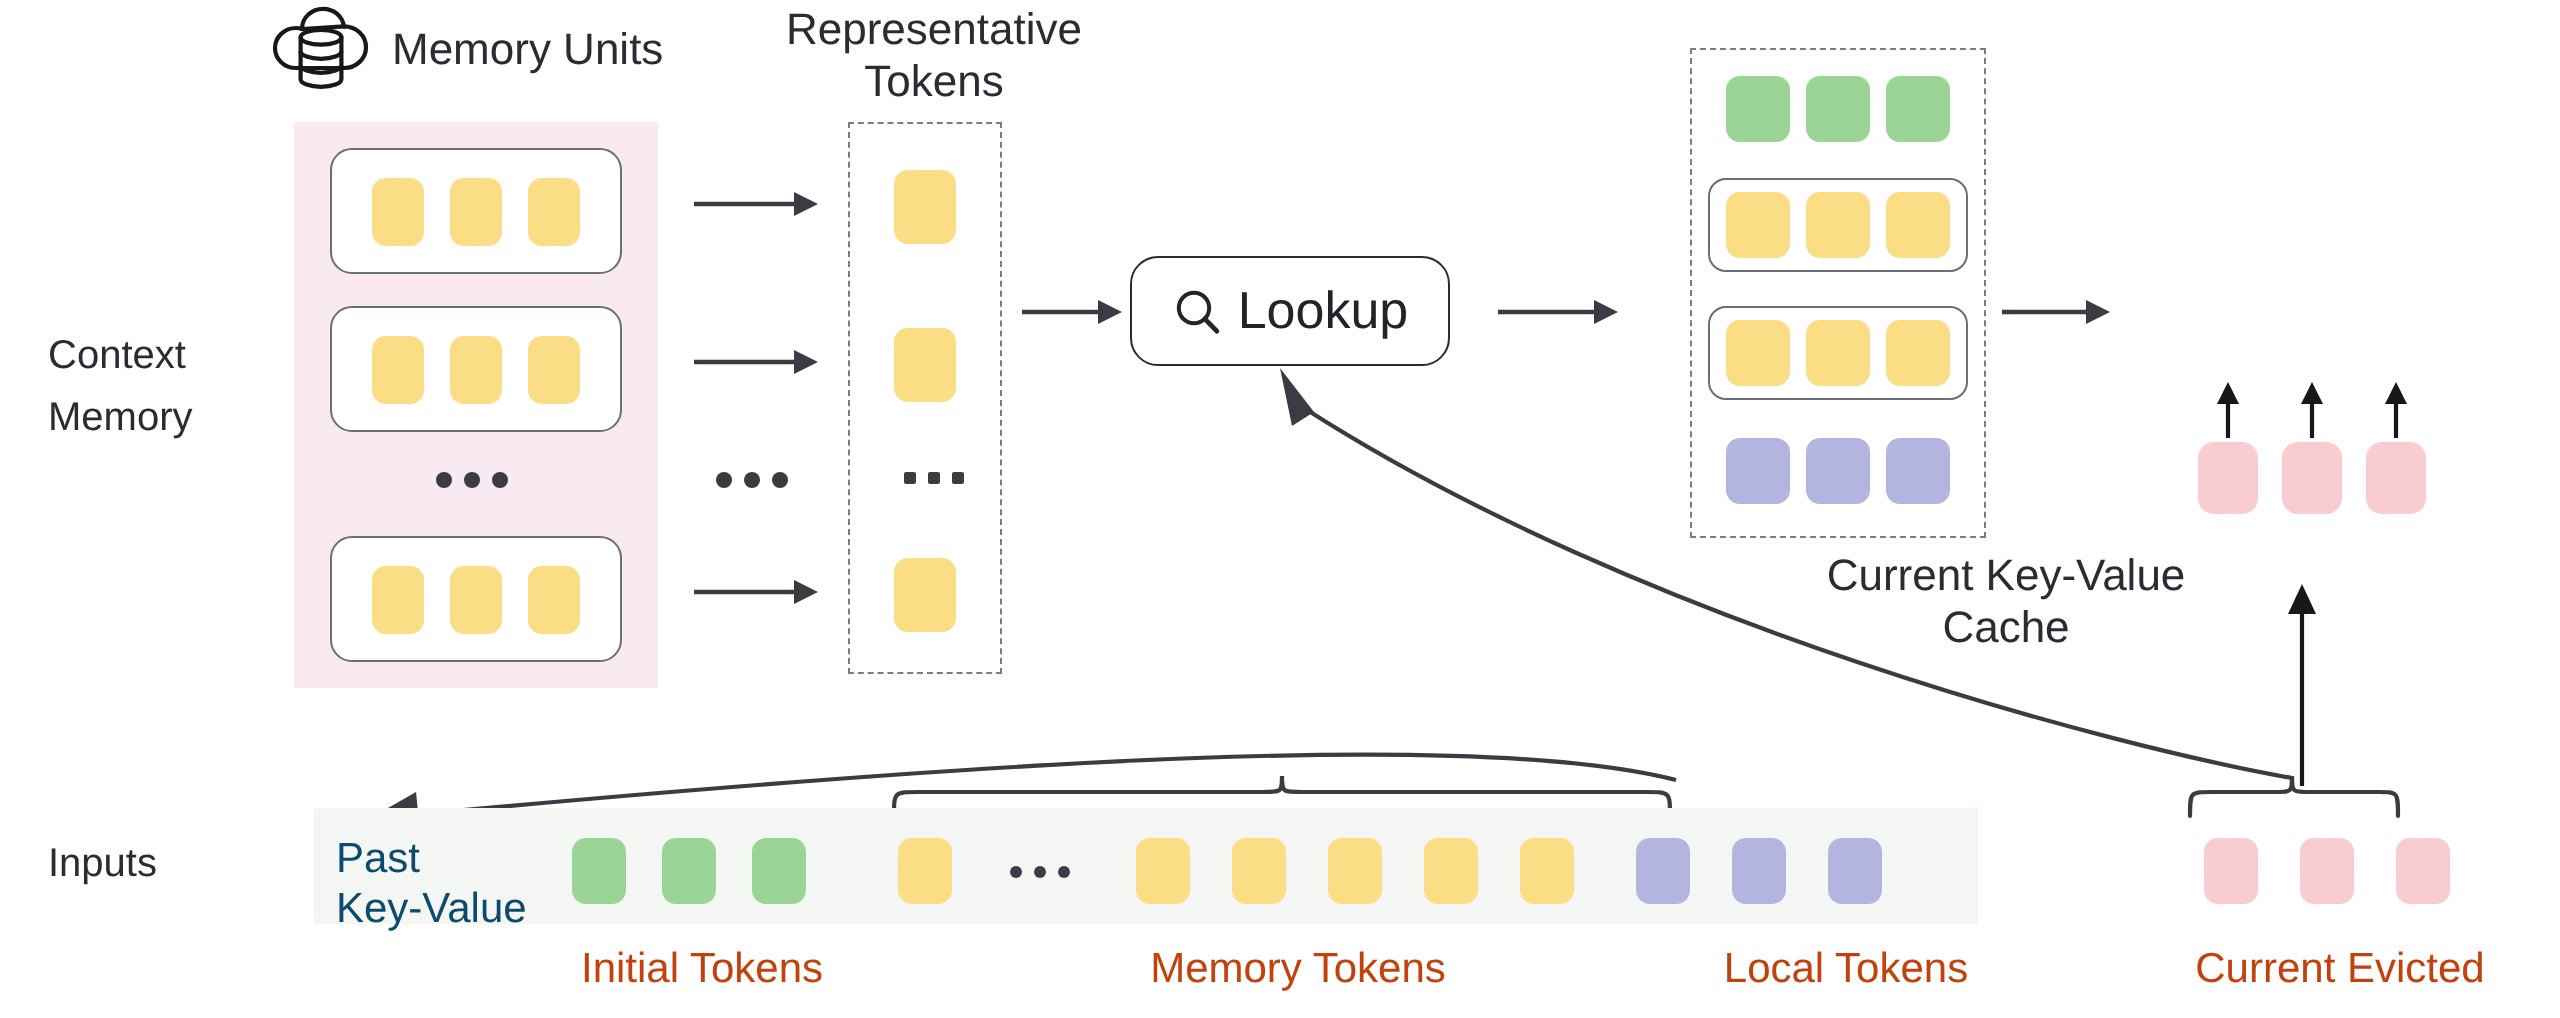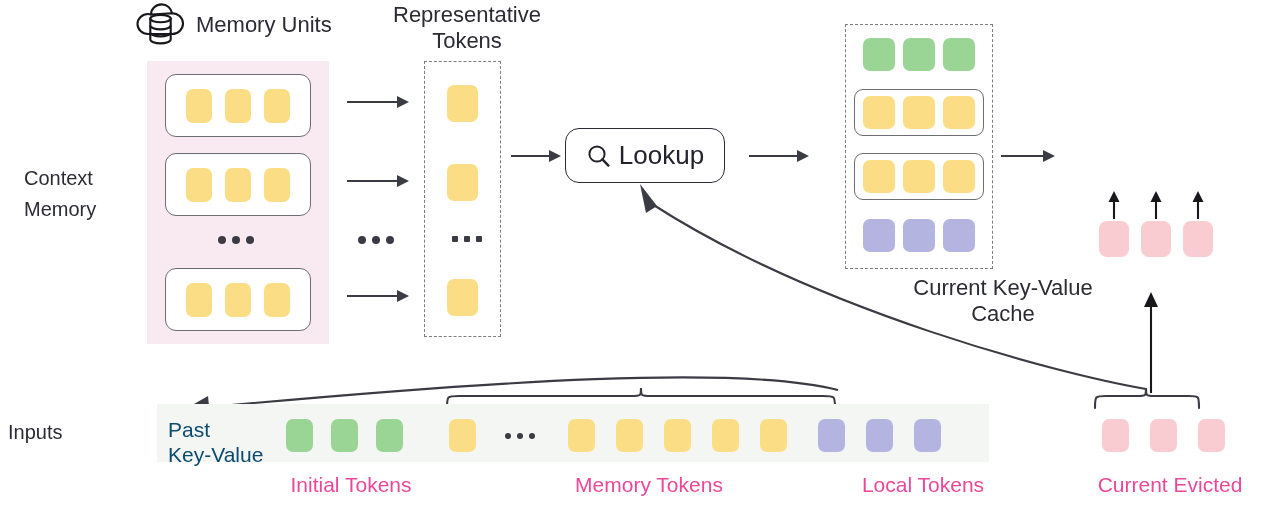--- a/index.html
+++ b/index.html
@@ -75,21 +75,21 @@
 
   
   .dots{
     display:flex;align-items:center;gap:6px;
   }
   .dots i{display:block;width:6px;height:6px;border-radius:50%;background:#3b3b44;}
   .dots.big i{width:8px;height:8px;}
   .dots.sq i{border-radius:1px;width:6px;height:6px;}
 
   
-  .caption{font-size:21px;color:#ec4899;text-align:center;}
+  .caption{font-size:21px;color:#c2410c;text-align:center;}
 
   svg{overflow:visible;}
 </style>
 </head>
 <body>
 
 <div id="stage">
 
   <div class="abs" id="ctx-bg"></div>
 
@@ -247,21 +247,21 @@
     <path d="M2 21 C2 9 2 9 13 9 L44 9 C53 9 53 9 53 1
              C53 9 53 9 62 9 L96 9 C106 9 106 9 106 21" stroke="#3b3b44" stroke-width="2.1" fill="none" stroke-linecap="round"></path>
   </svg>
 
   <svg class="abs" style="left:1140px;top:290px;" width="22" height="105">
     <line x1="11" y1="103" x2="11" y2="14" stroke="#17171c" stroke-width="2.1"></line>
     <path d="M4 17 L11 2 L18 17 Z" fill="#17171c"></path>
   </svg>
 
   <div class="abs" id="inputs-strip"></div>
-  <div class="abs rowlabel" style="left:8px;top:417px;width:130px;">Inputs</div>
+  <div class="abs rowlabel" style="left:24px;top:417px;width:130px;">Inputs</div>
   <div class="abs" id="pastkv">Past
 Key-Value</div>
 
   <div class="abs chip" style="left:286px;top:419px;width:27px;height:33px;background:#9bd596;"></div>
   <div class="abs chip" style="left:331px;top:419px;width:27px;height:33px;background:#9bd596;"></div>
   <div class="abs chip" style="left:376px;top:419px;width:27px;height:33px;background:#9bd596;"></div>
 
   <div class="abs chip" style="left:449px;top:419px;width:27px;height:33px;background:#fbdd86;"></div>
   <div class="abs dots" style="left:505px;top:433px;">
     <i></i>

